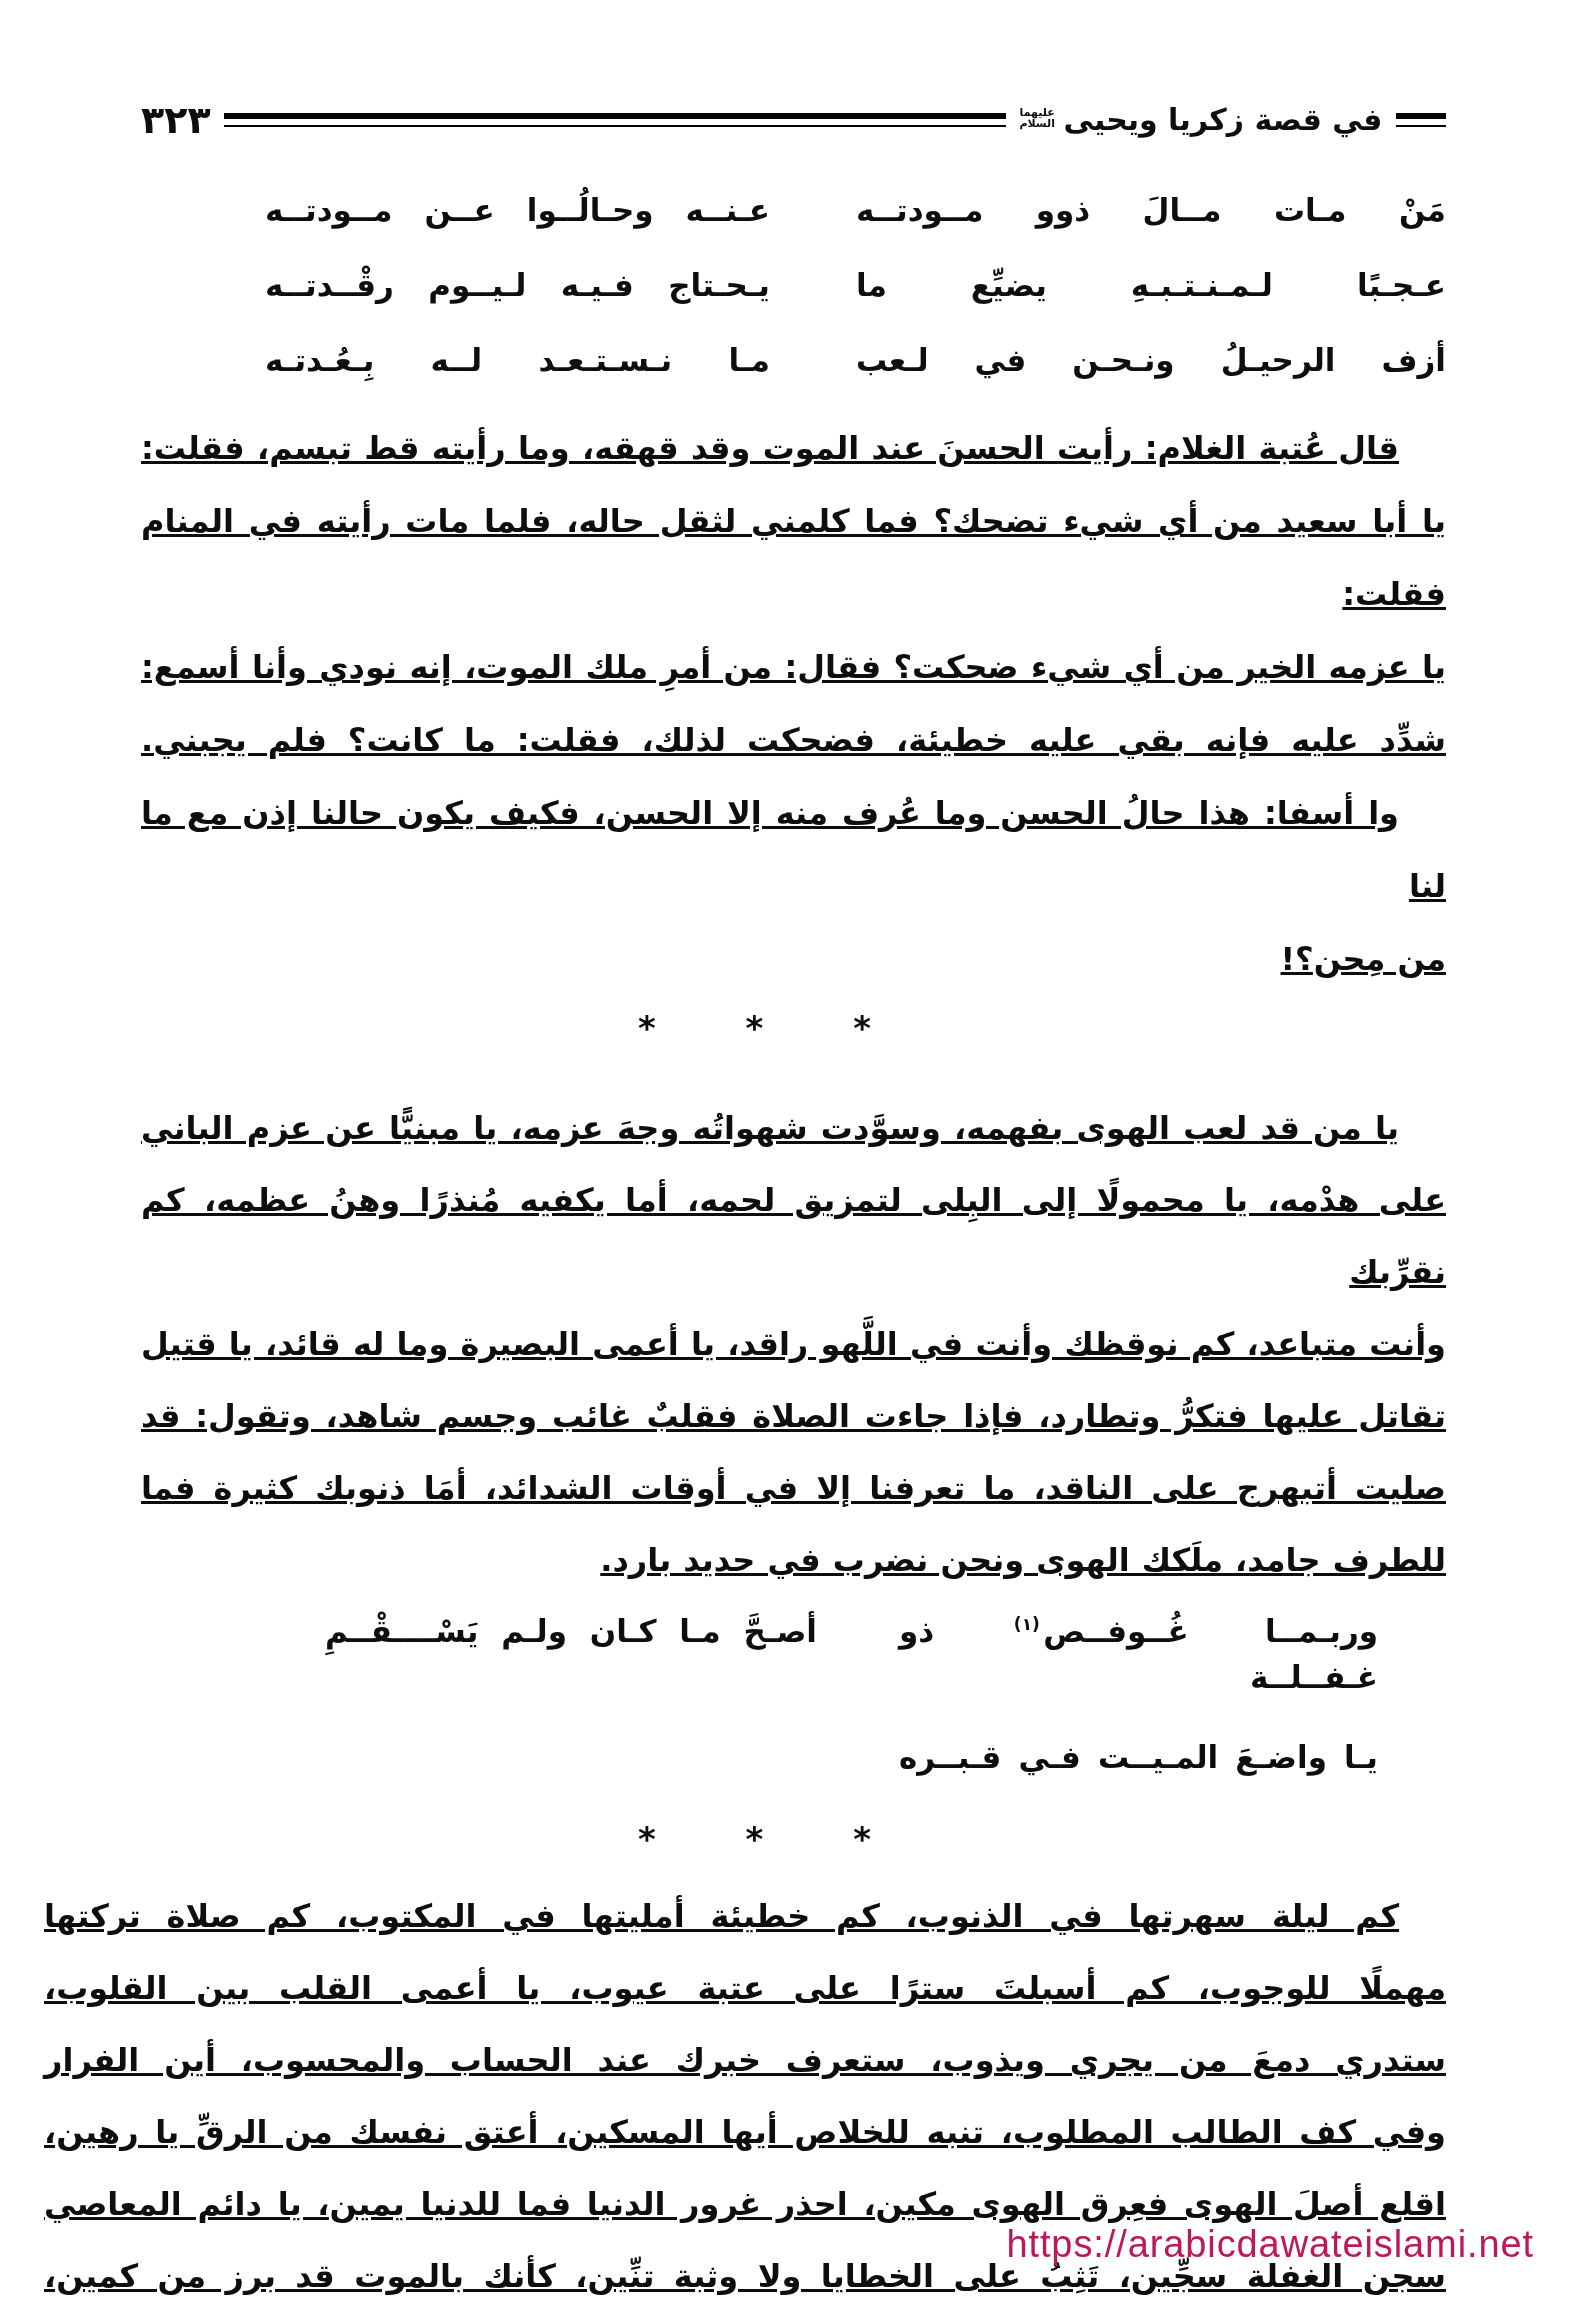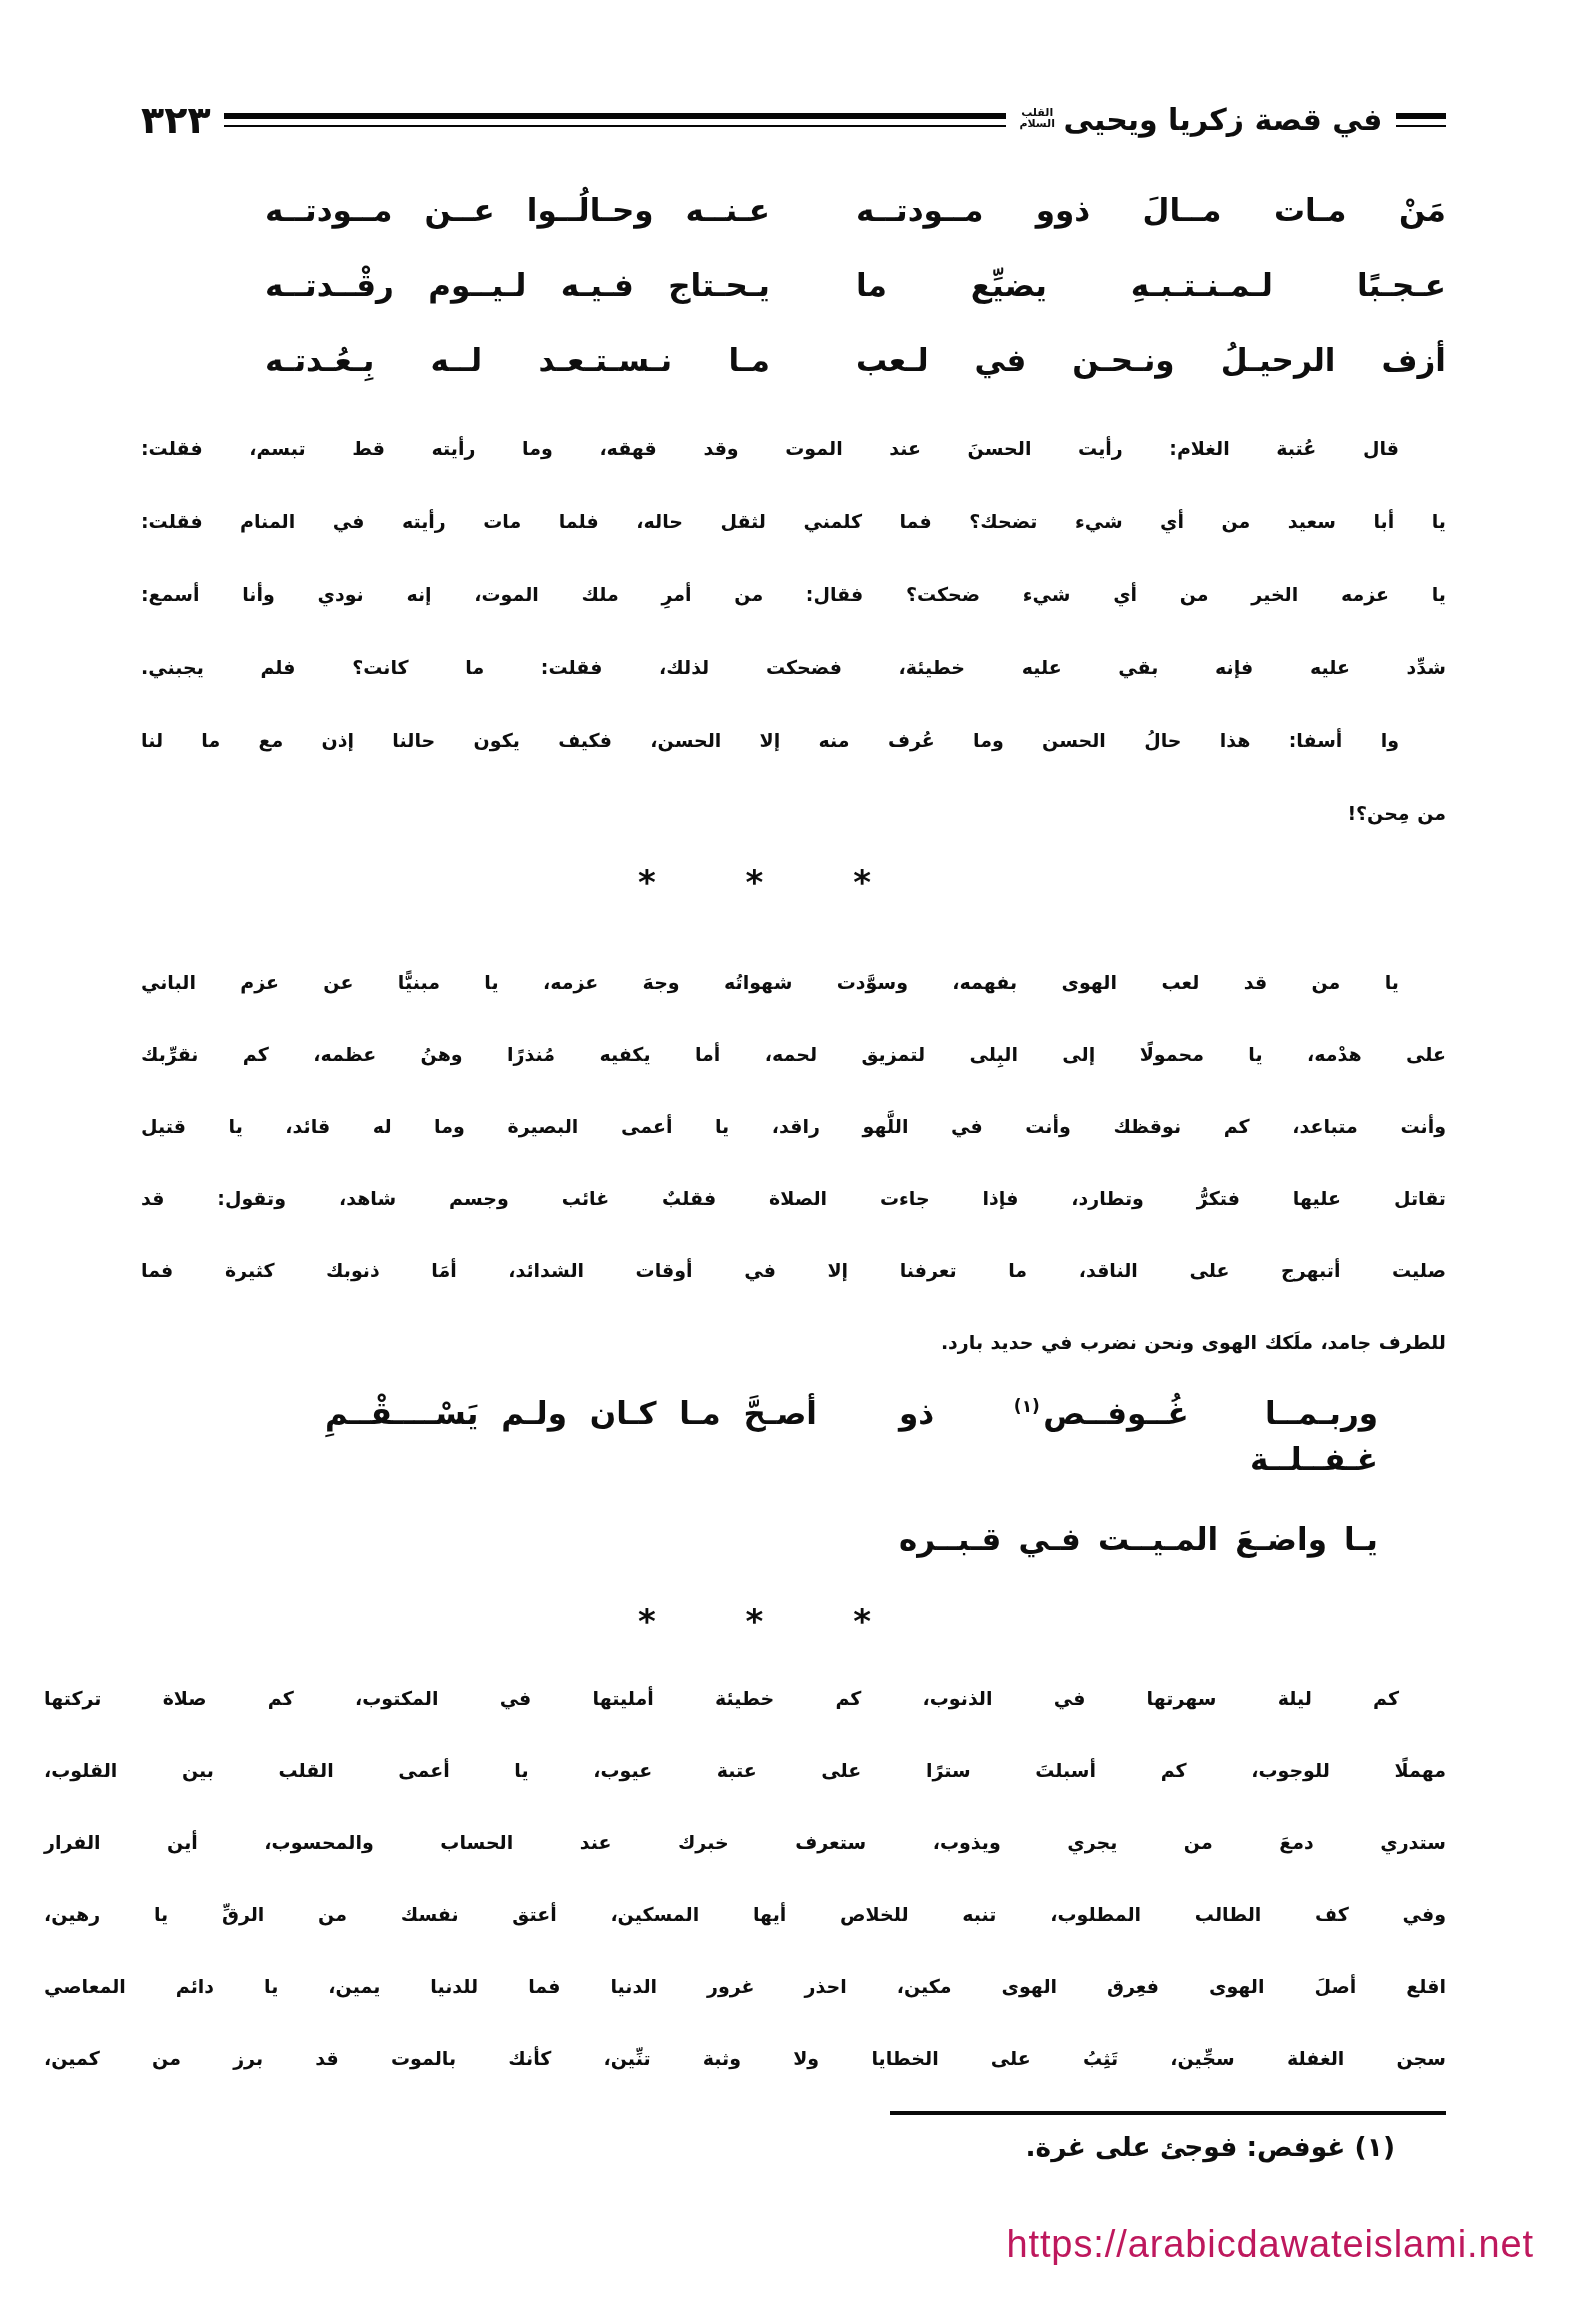--- a/index.html
+++ b/index.html
@@ -42,21 +42,21 @@
     white-space:normal;
   }
   .hemi-r{width:590px;}
   .hemi-l{width:505px;}
   .poem2{margin-top:12px;}
   .poem2 .poem-row{padding:0 68px 0 184px;margin-bottom:34px;}
   .hemi-r2{width:479px;}
   .hemi-l2{width:492px;}
   .fn-marker{font-size:17px;vertical-align:super;line-height:0;margin:0 3.4px;}
   
-  .para{margin:0 141px;font-size:19px;word-spacing:0.9px;}
+  .para{margin:0 141px;font-size:32px;word-spacing:0.9px;text-decoration:underline;}
   .para-line{
     line-height:73px;
     text-align:justify;text-align-last:justify;-moz-text-align-last:justify;
   }
   .para-line.no-justify{text-align:right;text-align-last:right;-moz-text-align-last:right;}
   .para-line.indent{text-indent:47px;}
   .para1{margin-top:6.8px;}
   .para3{margin-top:38px;}
   .para3 .para-line{line-height:72px;}
   .para4{margin-top:15.4px;margin-left:44px;}
@@ -86,21 +86,21 @@
 </head>
 <body>
 
 <div class="page">
 
   <div class="header">
     <div class="rule rule-short"></div>
     <div class="title-wrap">
       <span class="title-text">في قصة زكريا ويحيى</span>
       <span class="honorific">
-        <span>القلب</span>
+        <span>عليهما</span>
         <span>السلام</span>
       </span>
     </div>
     <div class="rule rule-long"></div>
     <div class="page-number">٣٢٣</div>
   </div>
 
   <div class="poem">
     <div class="poem-row">
       <div class="hemi hemi-r">مَنْ مـات مــالَ ذوو مــودتــه</div>

